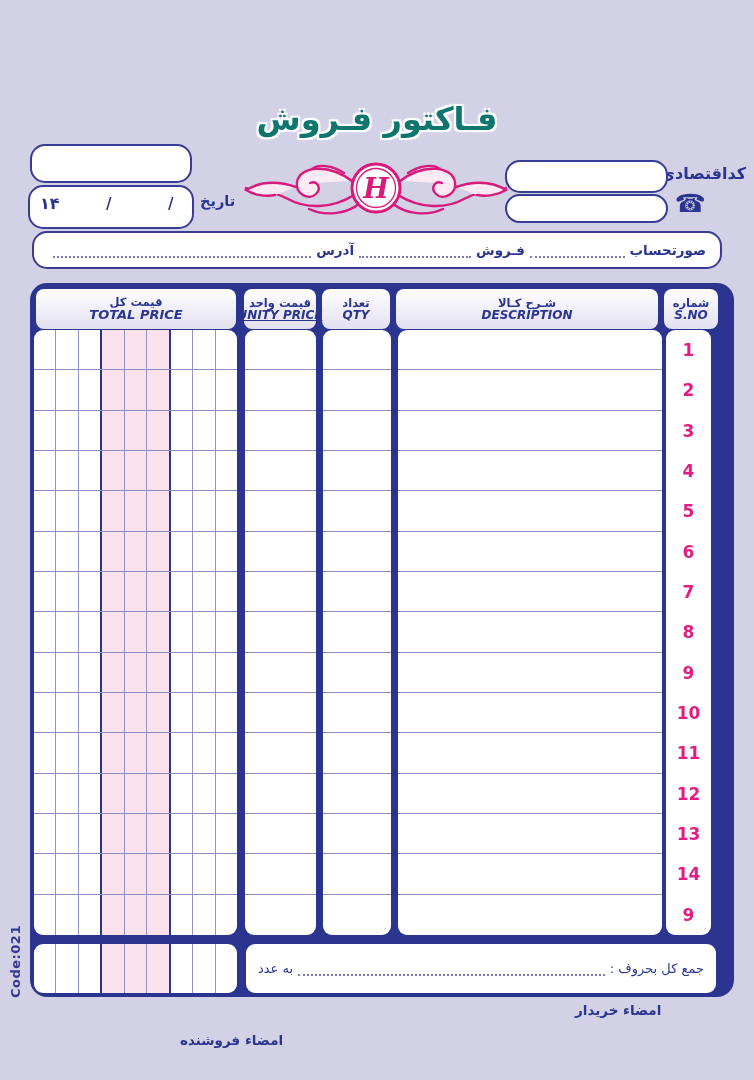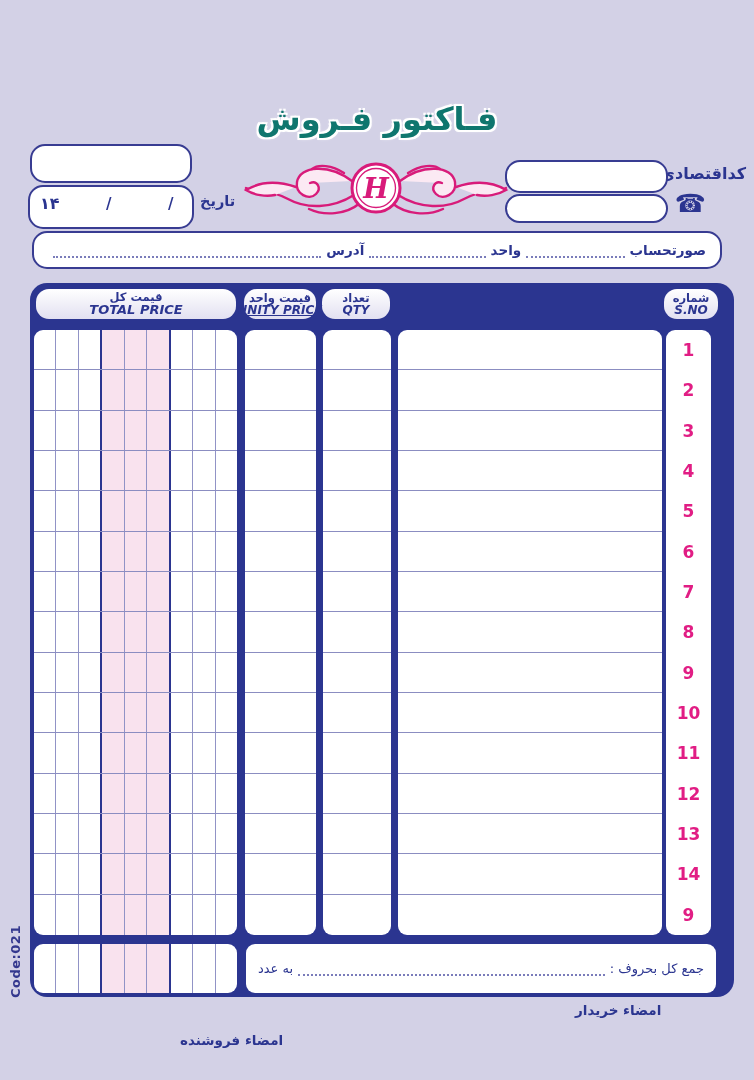--- a/index.html
+++ b/index.html
@@ -13,21 +13,21 @@
   
   .box{position:absolute;background:#fff;border:2.5px solid #383c92;border-radius:15px;box-sizing:border-box;}
   .lbl{position:absolute;font-weight:bold;color:#2b3590;direction:rtl;}
   
   #strip{top:231px;left:32px;width:690px;height:38px;display:flex;flex-direction:row-reverse;
          align-items:center;padding:0 14px;box-sizing:border-box;direction:ltr;}
   #strip .t{font-size:13.5px;font-weight:bold;color:#2b3590;white-space:nowrap;direction:rtl;}
   .dots{border-bottom:2px dotted #7a7cba;height:13px;margin:0 5px;}
   
   #table{top:283px;left:30px;width:704px;height:714px;background:#2b3590;border-radius:17px;}
-  .pill{position:absolute;top:6px;height:30px;border-radius:13px;
+  .pill{position:absolute;top:6px;height:40px;border-radius:8px;
         background:linear-gradient(#ffffff,#e2e0f1);display:flex;flex-direction:column;
         align-items:center;justify-content:center;line-height:1.05;}
   .pill .fa{font-size:11.5px;font-weight:bold;color:#2b3590;direction:rtl;white-space:nowrap;}
   .pill .en{font-size:12px;font-weight:bold;font-style:italic;color:#2b3590;white-space:nowrap;}
   .panel{position:absolute;top:47px;height:605px;background:#fff;border-radius:9px;overflow:hidden;}
   .lines{position:absolute;left:0;top:0;right:0;height:601px;
          background:repeating-linear-gradient(to bottom,transparent 0,transparent 39.33px,#8b8dc1 39.33px,#8b8dc1 40.33px);}
   .grid{display:flex;flex-direction:row;}
   .gc{flex:1;border-right:1px solid #9193c6;}
   .gc.last{border-right:none;}
@@ -85,31 +85,35 @@
 <div class="box" style="left:28px;top:185px;width:166px;height:44px;">
   <span id="yr">۱۴</span>
   <span class="slash" style="left:76px;">/</span>
   <span class="slash" style="left:138px;">/</span>
 </div>
 <div class="lbl" style="left:200px;top:193px;font-size:14.5px;">تاریخ</div>
 
 <div class="box" id="strip">
   <span class="t">صورتحساب</span>
   <span class="dots" style="flex-grow:11;"></span>
-  <span class="t">واحد</span>
+  <span class="t">فـروش</span>
   <span class="dots" style="flex-grow:13;"></span>
   <span class="t">آدرس</span>
   <span class="dots" style="flex-grow:30;"></span>
 </div>
 
 <div class="abs" id="table">
 
   <div class="pill" style="left:634px;width:54px;">
     <span class="fa">شماره</span>
     <span class="en">S.NO</span>
+  </div>
+  <div class="pill" style="left:366px;width:262px;">
+    <span class="fa">شـرح کـالا</span>
+    <span class="en">DESCRIPTION</span>
   </div>
   <div class="pill" style="left:292px;width:68px;">
     <span class="fa">تعداد</span>
     <span class="en">QTY</span>
   </div>
   <div class="pill" style="left:214px;width:72px;">
     <span class="fa">قیمت واحد</span>
     <span class="en" style="font-size:12px;text-decoration:underline;">UNITY PRICE</span>
   </div>
   <div class="pill" style="left:6px;width:200px;">

